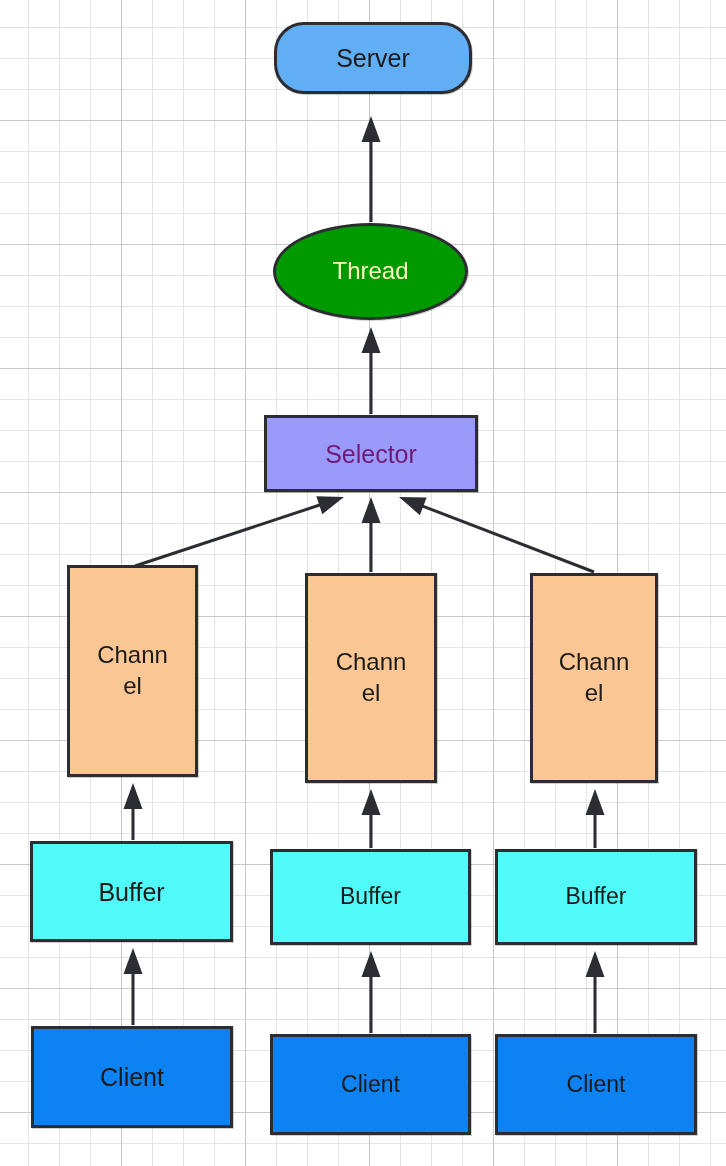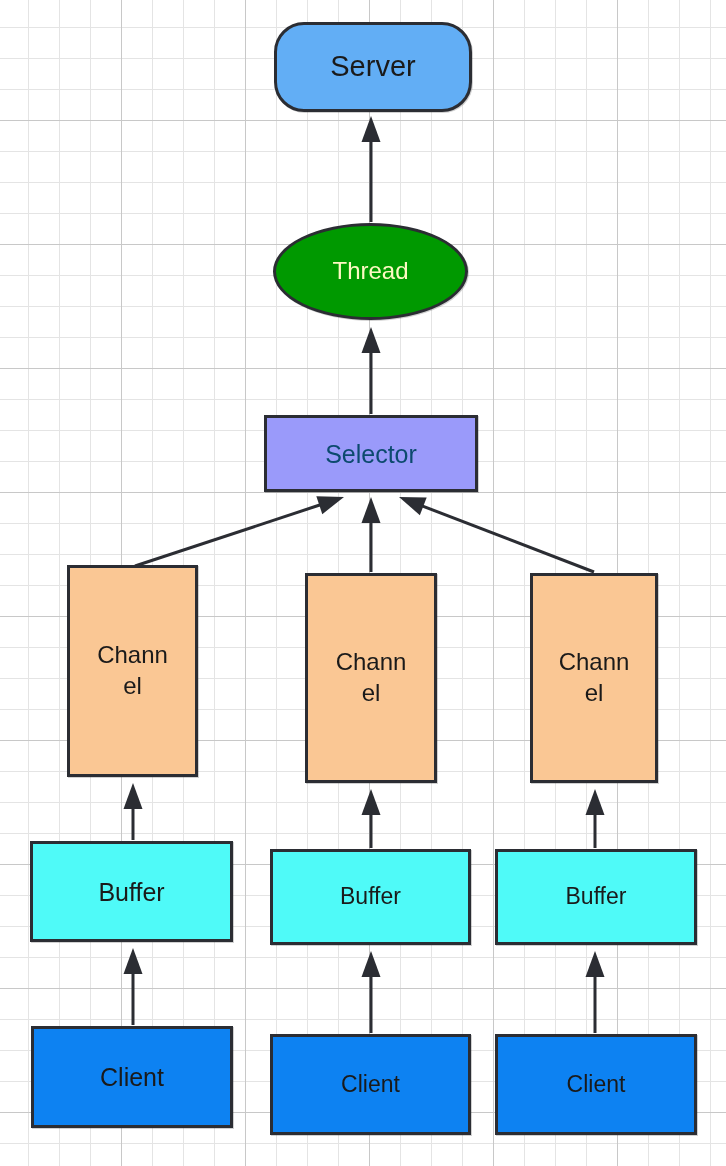--- a/index.html
+++ b/index.html
@@ -109,29 +109,29 @@
       <g>
         <line x1="371" y1="1033" x2="371" y2="975" stroke="#2b2d33" stroke-width="3" stroke-linecap="butt"></line>
         <polygon points="371,951 380.5,977 361.5,977" fill="#2b2d33"></polygon>
       </g>
       <g>
         <line x1="595" y1="1033" x2="595" y2="975" stroke="#2b2d33" stroke-width="3" stroke-linecap="butt"></line>
         <polygon points="595,951 604.5,977 585.5,977" fill="#2b2d33"></polygon>
       </g>
     </svg>
 
-  <div class="node n-server shadowed" id="node-server" style="left: 274px; top: 22px; width: 198px; height: 90px; background: rgb(98, 174, 245); font-size: 29px; border-color: rgb(43, 45, 51); color: rgb(26, 26, 26);">
+  <div class="node n-server shadowed" id="node-server" style="left: 274px; top: 22px; width: 198px; height: 72px; background: rgb(98, 174, 245); font-size: 25px; border-color: rgb(43, 45, 51); color: rgb(26, 26, 26);">
     <span class="label">Server</span>
   </div>
 
   <div class="node n-thread shadowed" id="node-thread" style="left: 273px; top: 223px; width: 195px; height: 97px; background: rgb(0, 153, 0); font-size: 24px; border-color: rgb(43, 45, 51); color: #fef9c3;">
     <span class="label">Thread</span>
   </div>
 
-  <div class="node shadowed" id="node-selector" style="left: 264px; top: 415px; width: 214px; height: 77px; background: rgb(154, 154, 250); font-size: 25px; border-color: rgb(43, 45, 51); color: #0c4a6e;">
+  <div class="node shadowed" id="node-selector" style="left: 264px; top: 415px; width: 214px; height: 77px; background: rgb(154, 154, 250); font-size: 25px; border-color: rgb(43, 45, 51); color: #701a75;">
     <span class="label">Selector</span>
   </div>
 
   <div class="node shadowed" id="node-channel-1" style="left: 67px; top: 565px; width: 131px; height: 212px; background: rgb(250, 199, 148); font-size: 24px; border-color: rgb(43, 45, 51); color: rgb(26, 26, 26);">
     <span class="label">Chann
 el</span>
   </div>
 
   <div class="node shadowed" id="node-channel-2" style="left: 305px; top: 573px; width: 132px; height: 210px; background: rgb(250, 199, 148); font-size: 24px; border-color: rgb(43, 45, 51); color: rgb(26, 26, 26);">
     <span class="label">Chann

